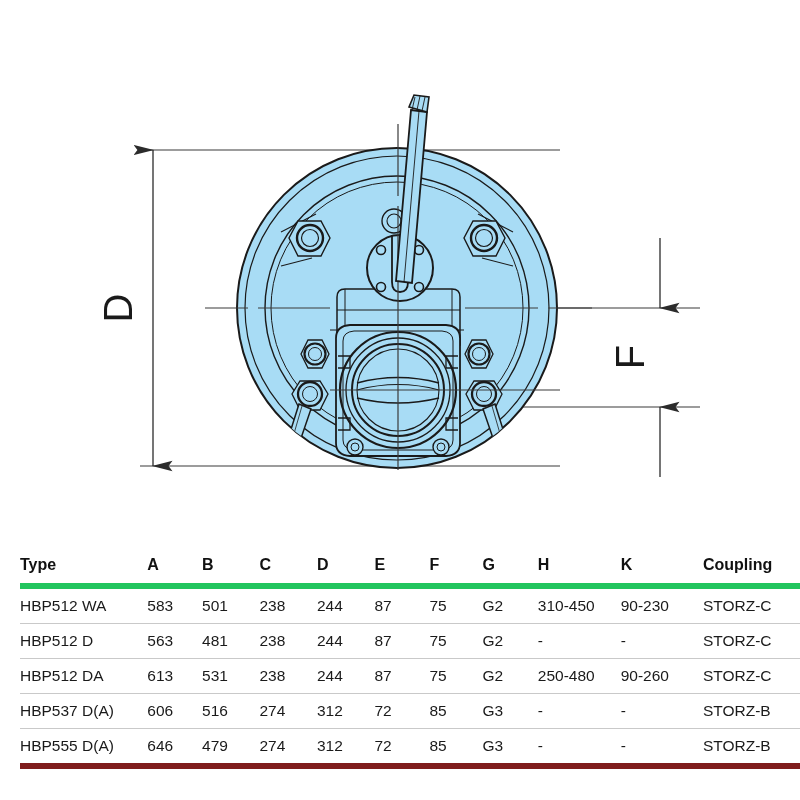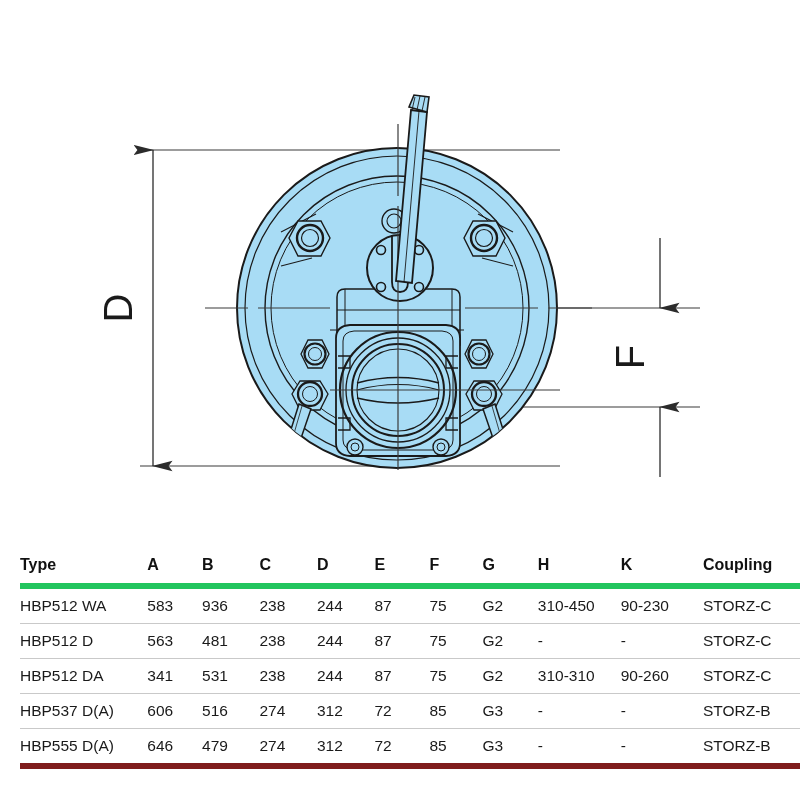--- a/index.html
+++ b/index.html
@@ -262,21 +262,21 @@
         <th class="col-g">G</th>
         <th class="col-h">H</th>
         <th class="col-k">K</th>
         <th class="col-coupling">Coupling</th>
       </tr>
     </thead>
     <tbody>
       <tr>
         <td>HBP512 WA</td>
         <td>583</td>
-        <td>936</td>
+        <td>501</td>
         <td>238</td>
         <td>244</td>
         <td>87</td>
         <td>75</td>
         <td>G2</td>
         <td>310-450</td>
         <td>90-230</td>
         <td>STORZ-C</td>
       </tr>
       <tr>
@@ -287,28 +287,28 @@
         <td>244</td>
         <td>87</td>
         <td>75</td>
         <td>G2</td>
         <td>-</td>
         <td>-</td>
         <td>STORZ-C</td>
       </tr>
       <tr>
         <td>HBP512 DA</td>
-        <td>341</td>
+        <td>613</td>
         <td>531</td>
         <td>238</td>
         <td>244</td>
         <td>87</td>
         <td>75</td>
         <td>G2</td>
-        <td>310-310</td>
+        <td>250-480</td>
         <td>90-260</td>
         <td>STORZ-C</td>
       </tr>
       <tr>
         <td>HBP537 D(A)</td>
         <td>606</td>
         <td>516</td>
         <td>274</td>
         <td>312</td>
         <td>72</td>

